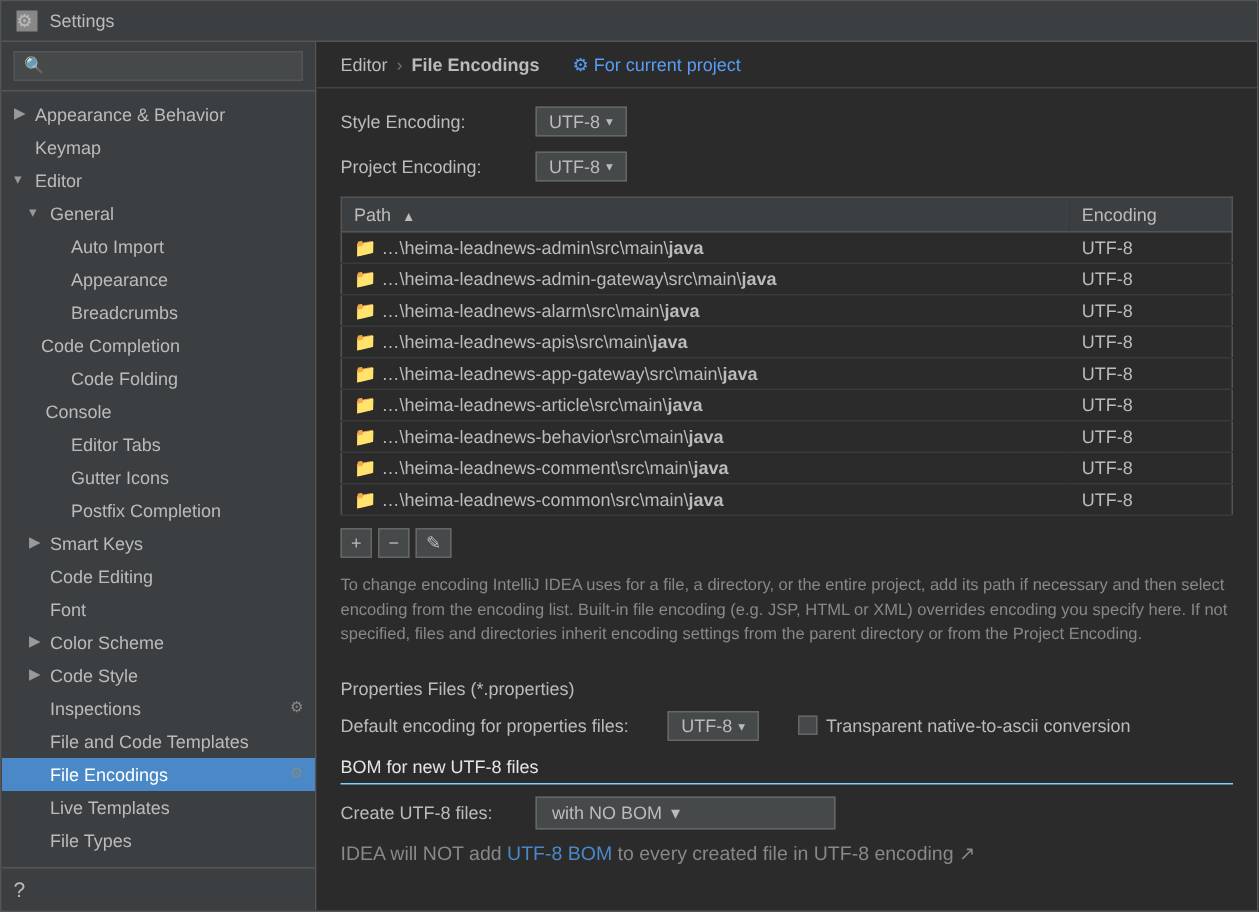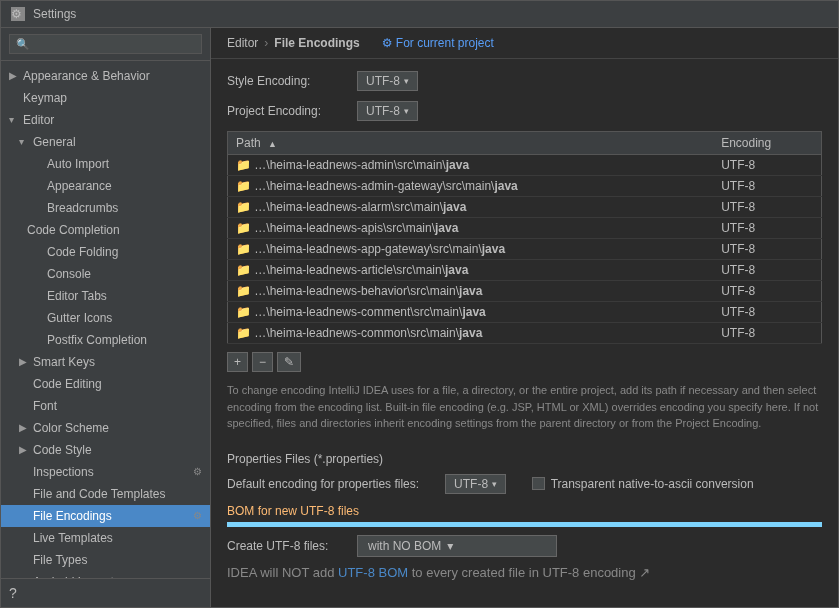--- a/index.html
+++ b/index.html
@@ -55,21 +55,21 @@
     .table-btn { background: #45494a; border: 1px solid #666; color: #bbb; padding: 2px 6px; font-size: 12px; cursor: pointer; }
 
     .info-text { color: #888; font-size: 11px; line-height: 1.5; margin-bottom: 20px; }
 
     .section-title { color: #bbb; font-size: 12px; margin-bottom: 8px; }
     .section-row { display: flex; align-items: center; gap: 26px; margin-bottom: 10px; }
     .checkbox-label { display: flex; align-items: center; gap: 6px; color: #bbb; font-size: 12px; cursor: pointer; }
     .checkbox-box { width: 13px; height: 13px; border: 1px solid #666; background: #45494a; display: inline-block; }
 
     .bom-section { margin-top: 4px; }
-    .bom-title { font-size: 12px; color: #fdba74; margin-bottom: 8px; border-bottom: 5px solid #7dd3fc; padding-bottom: 4px; }
+    .bom-title { font-size: 12px; color: #e5e5e5; margin-bottom: 8px; border-bottom: 1px solid #7dd3fc; padding-bottom: 4px; }
     .bom-row { display: flex; align-items: center; gap: 10px; margin-bottom: 8px; }
     .bom-dropdown { background: #45494a; border: 1px solid #666; color: #bbb; padding: 3px 10px; font-size: 12px; cursor: pointer; display: flex; align-items: center; gap: 6px; min-width: 200px; }
     .bom-note { color: #888; font-size: 13px; }
     .bom-link { color: #4a88c7; text-decoration: none; }
 
     ::-webkit-scrollbar { width: 6px; }
     ::-webkit-scrollbar-track { background: #3c3f41; }
     ::-webkit-scrollbar-thumb { background: #666; }
   </style>
 </head>
@@ -118,21 +118,21 @@
             <span class="item-label">Breadcrumbs</span>
           </div>
           <div class="sidebar-item" style="">
             <span style="width: 10px; display: inline-block;"></span>
             <span class="item-label">Code Completion</span>
           </div>
           <div class="sidebar-item" style="padding-left: 32px;">
             <span style="width: 10px; display: inline-block;"></span>
             <span class="item-label">Code Folding</span>
           </div>
-          <div class="sidebar-item" style="padding-left: 32px;">
+          <div class="sidebar-item" style="padding-left: 15px;">
             <span style="width: 10px; display: inline-block;"></span>
             <span class="item-label">Console</span>
           </div>
           <div class="sidebar-item" style="padding-left: 32px;">
             <span style="width: 10px; display: inline-block;"></span>
             <span class="item-label">Editor Tabs</span>
           </div>
           <div class="sidebar-item" style="padding-left: 32px;">
             <span style="width: 10px; display: inline-block;"></span>
             <span class="item-label">Gutter Icons</span>

